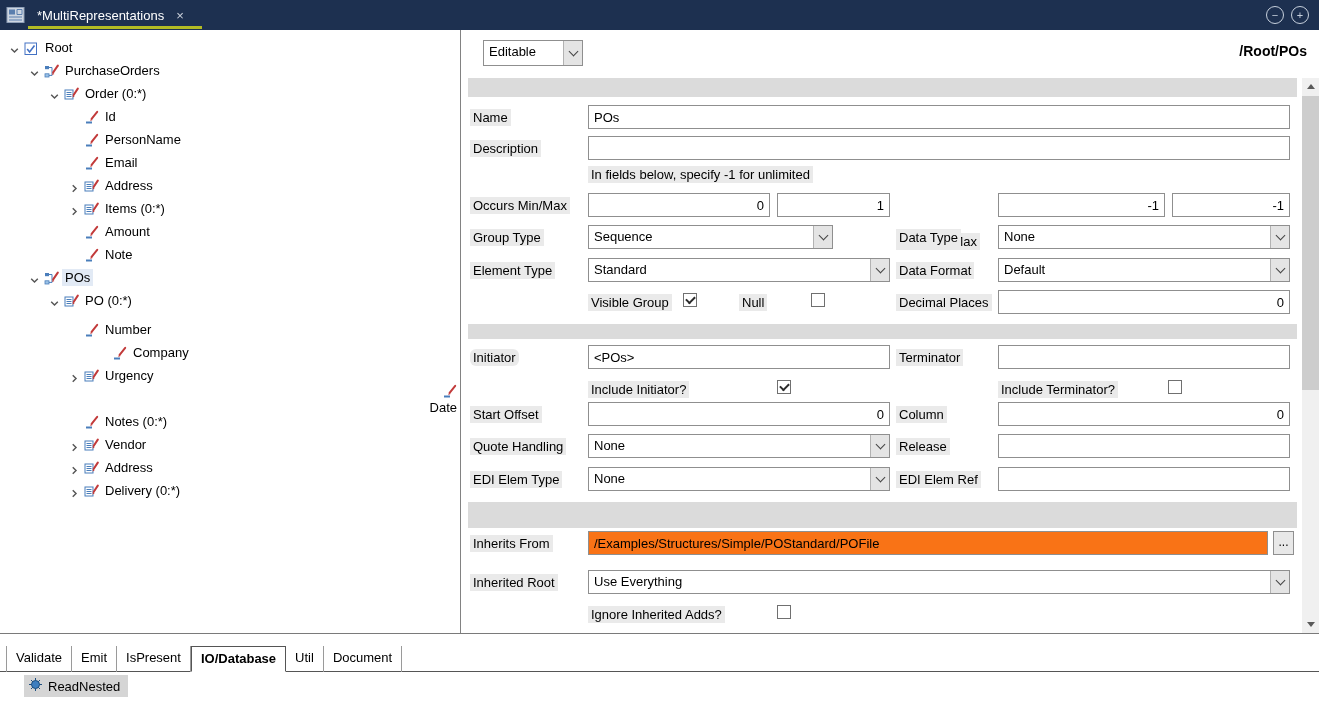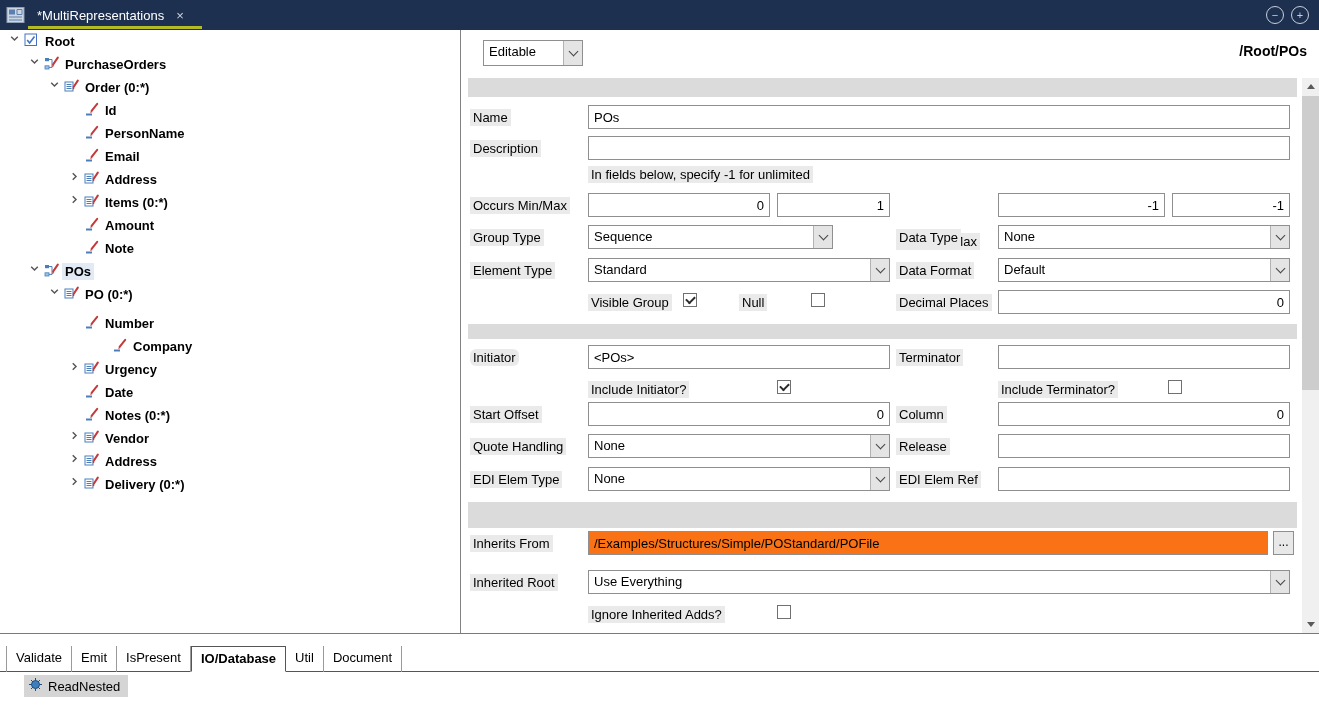--- a/index.html
+++ b/index.html
@@ -14,21 +14,21 @@
   .tabtitle{font-size:13px;}
   .tabclose{margin-left:12px;color:#cdd3dd;font-size:13px;cursor:default;}
   .tab-underline{position:absolute;left:28px;top:26px;width:174px;height:3px;background:#b2bb24;}
   .winbtns{position:absolute;right:10px;top:0;height:30px;display:flex;align-items:center;gap:7px;}
   .winbtn{width:16px;height:16px;border:1px solid #c7d0dd;border-radius:50%;color:#c7d0dd;
           display:flex;align-items:center;justify-content:center;font-size:11px;line-height:1;cursor:default;}
 
   
   .tree{position:absolute;left:0;top:30px;width:461px;height:603px;background:#fff;
         border-right:1px solid #828282;box-sizing:border-box;overflow:hidden;padding-top:3px;}
-  .trow{height:23px;display:flex;align-items:flex-start;cursor:default;font-weight:bold;}
+  .trow{height:23px;display:flex;align-items:flex-end;cursor:default;}
   .expander{width:20px;display:inline-flex;justify-content:center;align-items:center;flex:none;}
   .ticon{width:18px;display:inline-flex;align-items:center;flex:none;}
   .tlabel{padding:1px 3px;white-space:nowrap;}
   .trow.sel .tlabel{background:#e2eaf5;}
 
   
   .form{position:absolute;left:461px;top:30px;width:858px;height:603px;background:#fff;}
   .flbl{position:absolute;background:#eaeaea;padding:1px 3px;white-space:nowrap;}
   .band{position:absolute;background:#dbdbdb;}
   .tin{position:absolute;height:24px;box-sizing:border-box;border:1px solid #8f8f8f;
@@ -289,21 +289,21 @@
       <span class="ticon">
         <svg width="15" height="15" viewBox="0 0 15 15">
           <rect x="1" y="3" width="8" height="9" fill="#fff" stroke="#4a7ebb"></rect>
           <path d="M2.5 5.5h5M2.5 7.5h5M2.5 9.5h5" stroke="#4a7ebb" fill="none"></path>
           <path d="M13.8 1.6L9.6 8" stroke="#c23a3a" stroke-width="2" stroke-linecap="round"></path>
           <path d="M8.4 10.6l.7-2.2 1.6 1.2z" fill="#c23a3a"></path>
         </svg>
       </span>
       <span class="tlabel">Urgency</span>
     </div>
-    <div class="trow" style="padding-left: 64px;">
+    <div class="trow" style="padding-left: 64px; flex-direction: column;">
       <span class="expander"></span>
       <span class="ticon">
         <svg width="15" height="15" viewBox="0 0 15 15">
           <path d="M2 12.5h6" stroke="#4a7ebb" stroke-width="2"></path>
           <path d="M13.2 1.8L7.6 8.8" stroke="#c23a3a" stroke-width="2" stroke-linecap="round"></path>
           <path d="M6.2 11l.8-2.3 1.7 1.3z" fill="#c23a3a"></path>
         </svg>
       </span>
       <span class="tlabel">Date</span>
     </div>

